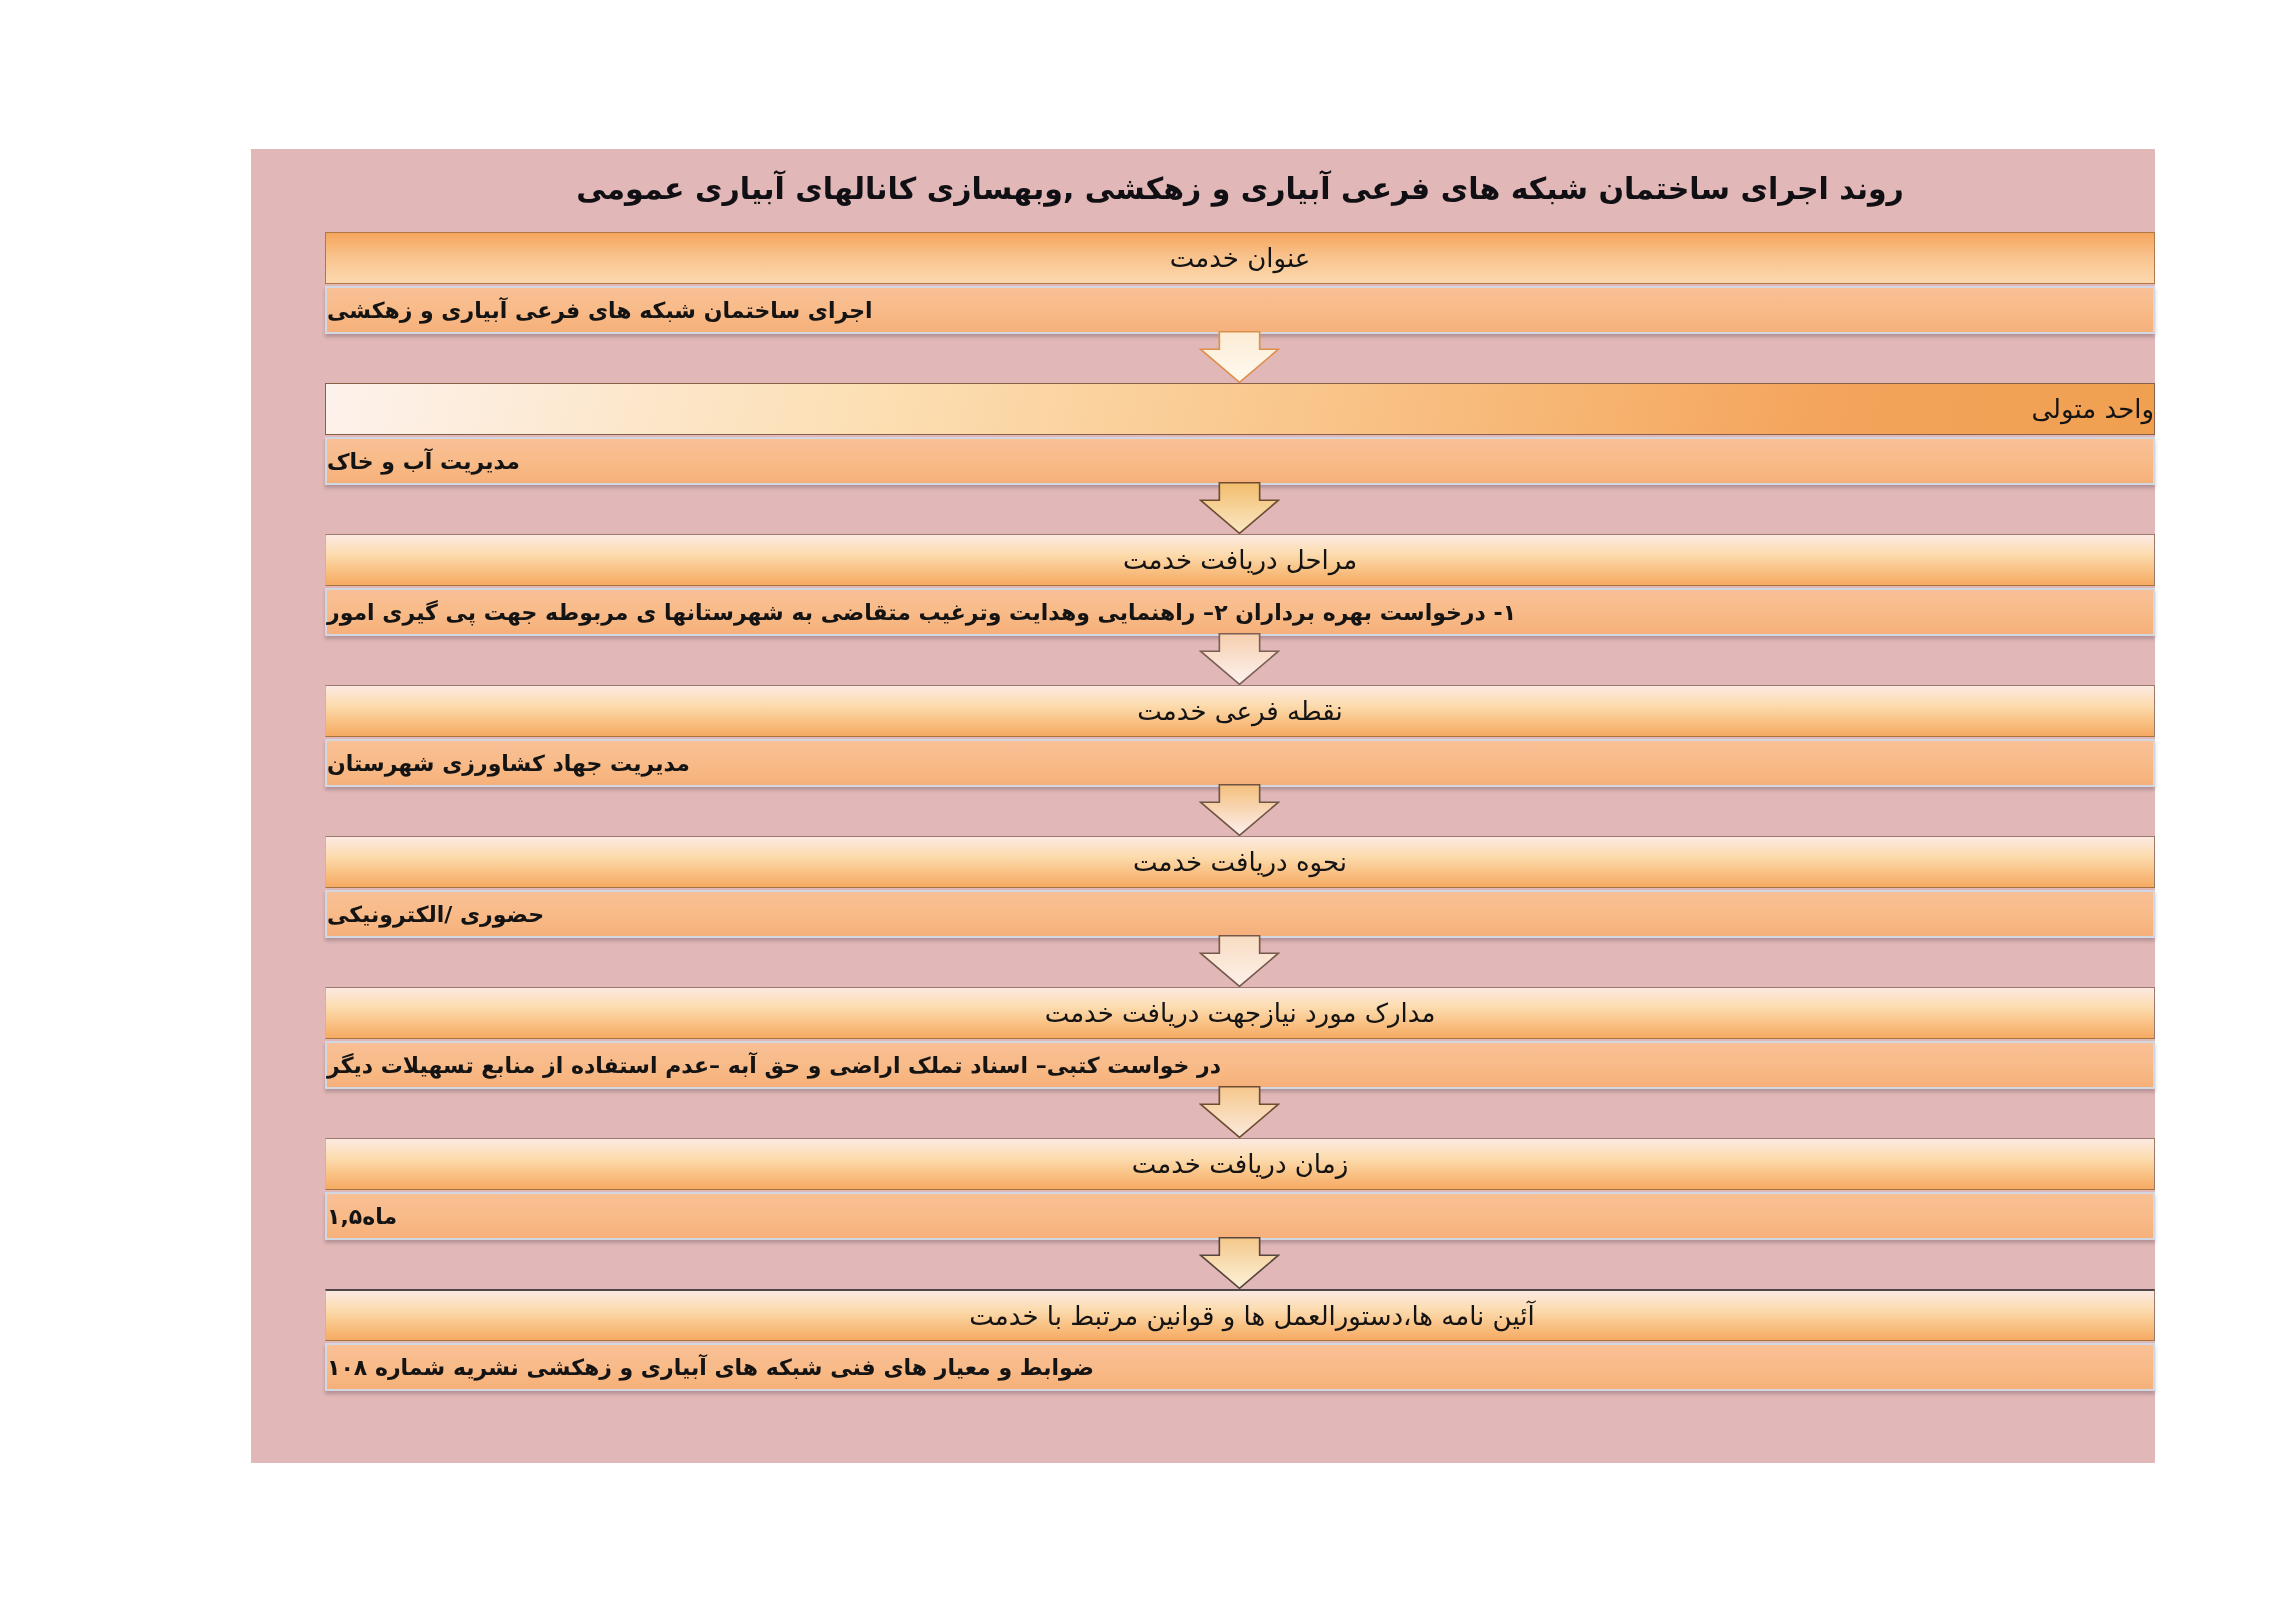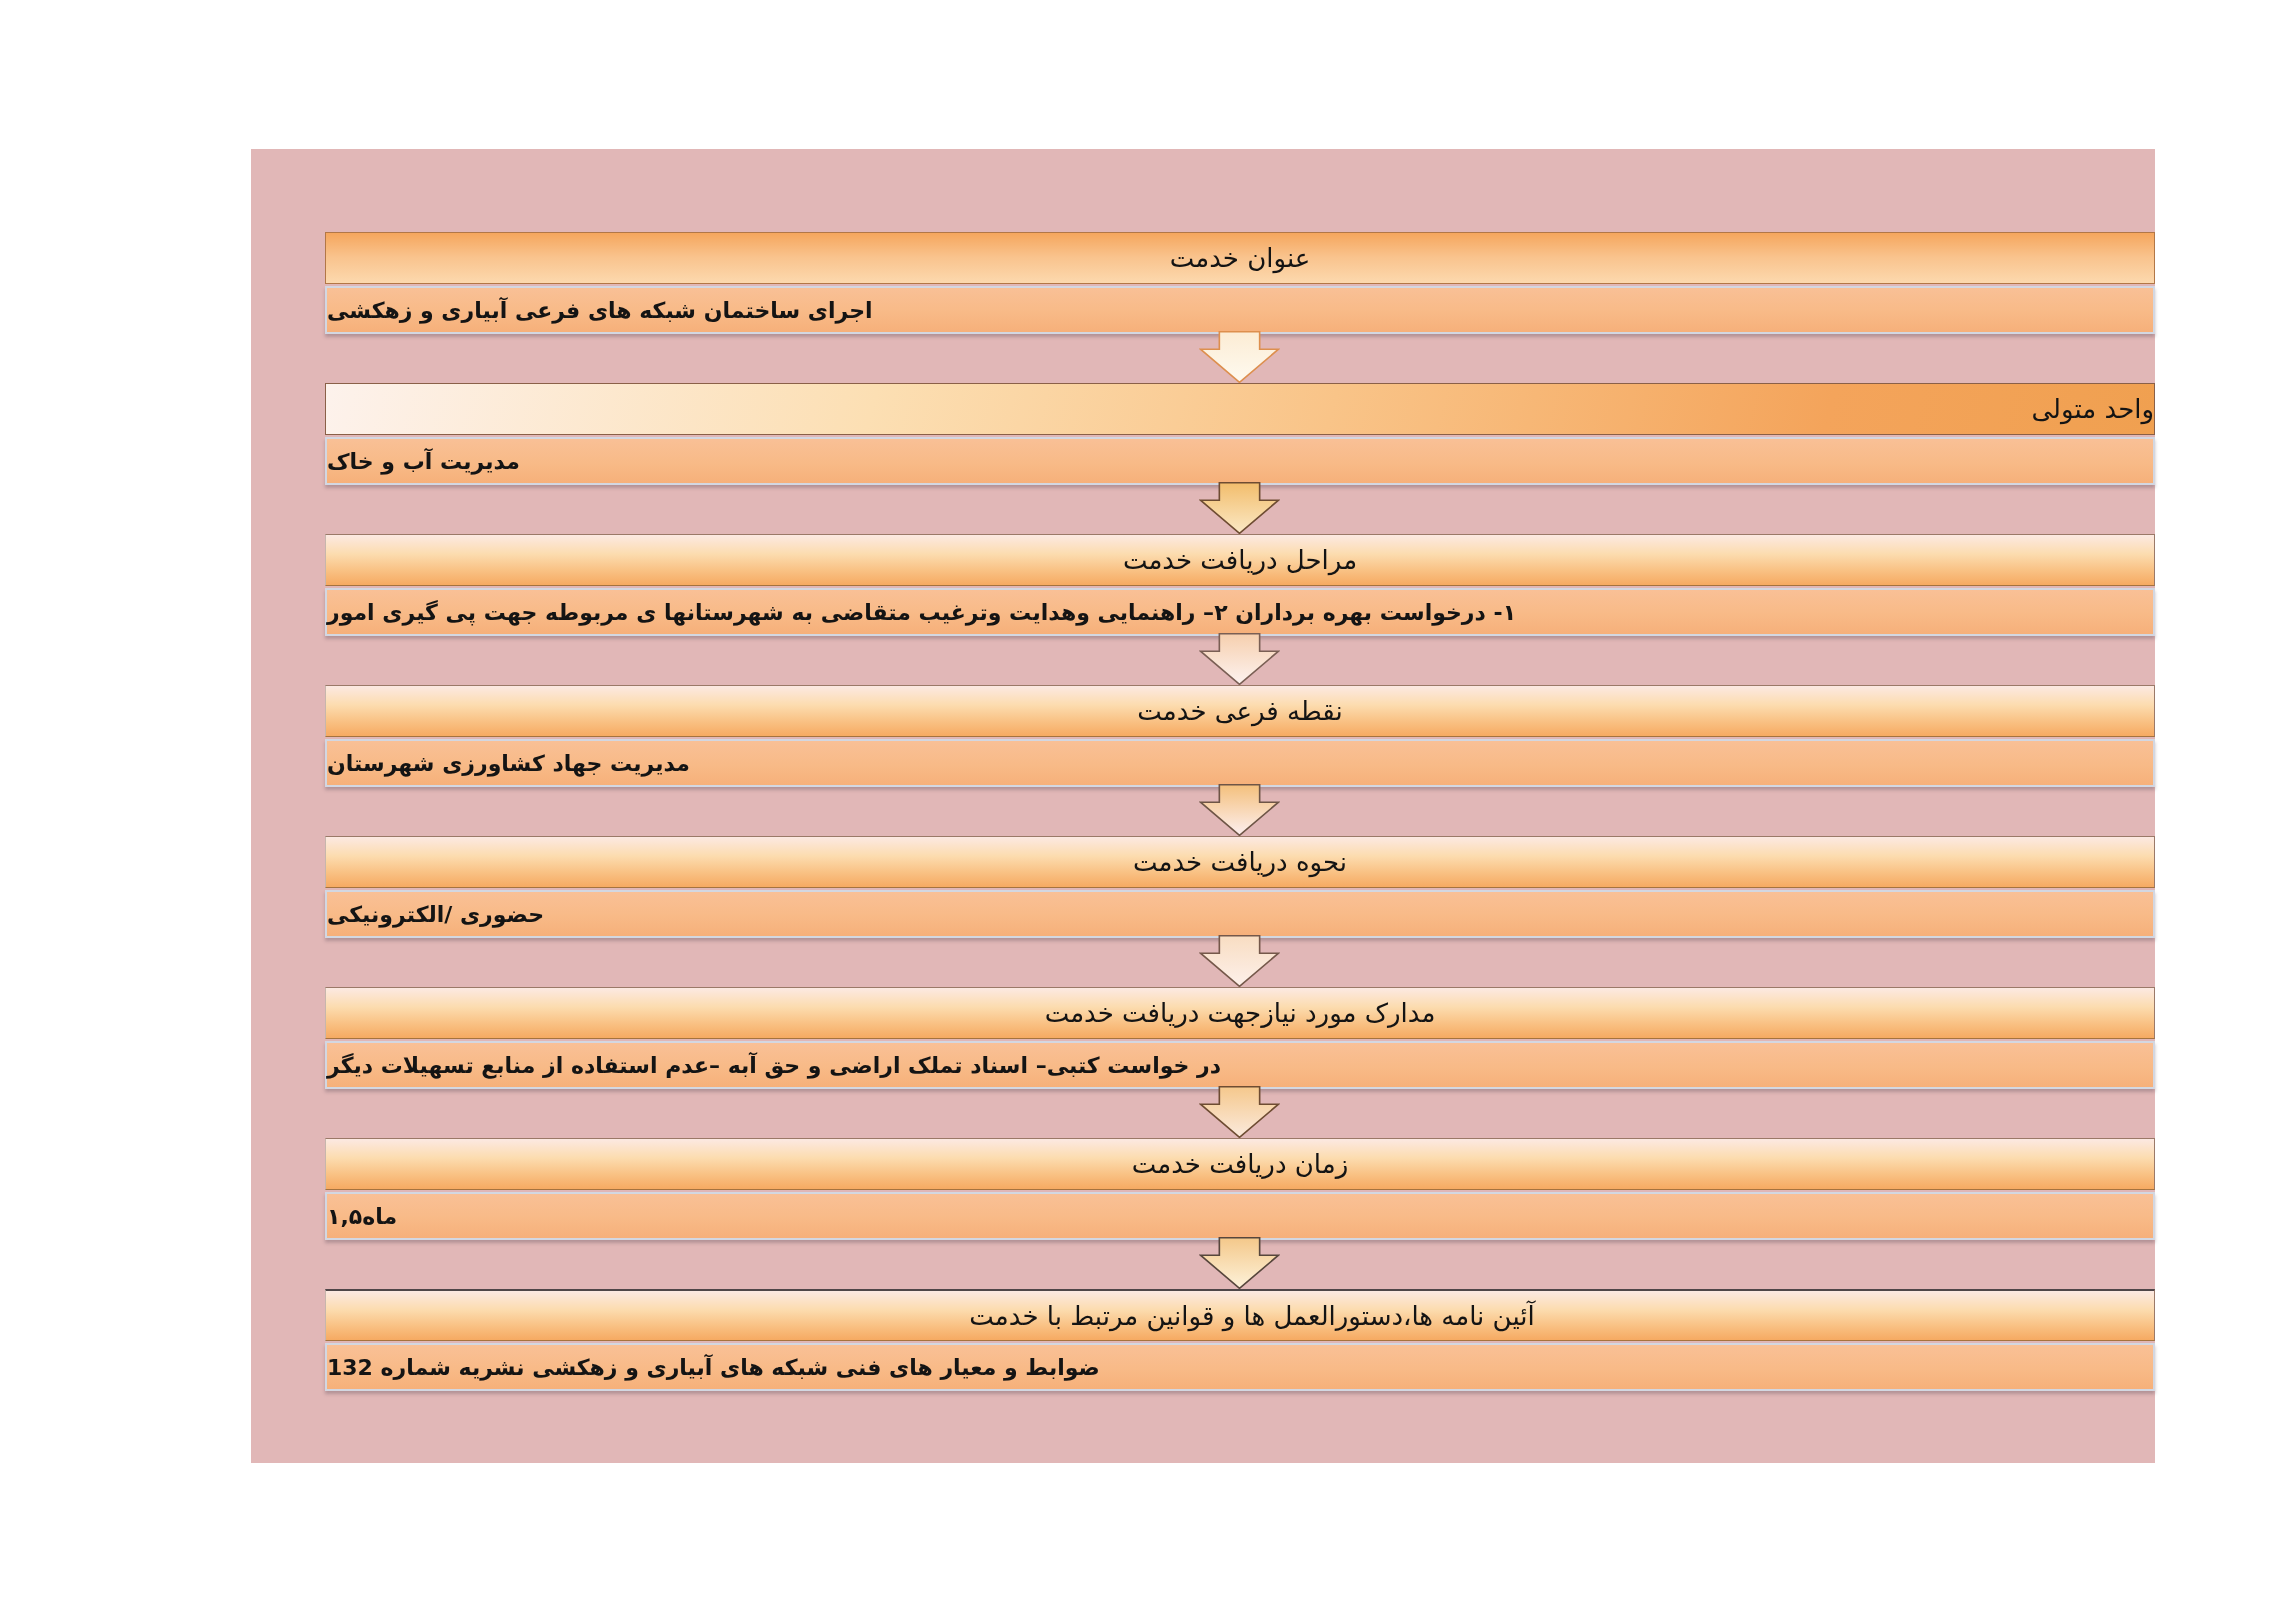--- a/index.html
+++ b/index.html
@@ -79,20 +79,21 @@
   .arrow-6 polygon{stroke:#6e4c32;fill:url(#ag6);}
   .arrow-7 polygon{stroke:#57463c;fill:url(#ag7);}
   .defs-holder{position:absolute;width:0;height:0;overflow:hidden;}
 </style>
 </head>
 <body>
 
 <div class="page">
   <div class="panel"></div>
 
+  <div class="title">روند اجرای ساختمان شبکه های فرعی آبیاری و زهکشی ,وبهسازی کانالهای آبیاری عمومی</div>
 
   <div class="row" style="--i:0">
     <div class="hdr h1">
       <span>عنوان خدمت</span>
     </div>
     <div class="val">
       <span>اجرای ساختمان شبکه های فرعی آبیاری و زهکشی</span>
     </div>
     <div class="arrowbox arrow-1">
       <svg viewBox="0 0 124 80">
@@ -183,21 +184,21 @@
           <polygon points="31,1 93,1 93,28 122,28 62,79 2,28 31,28"></polygon>
         </svg>
     </div>
   </div>
 
   <div class="row" style="--i:7">
     <div class="hdr h8">
       <span>آئین نامه ها،دستورالعمل ها و قوانین مرتبط با خدمت</span>
     </div>
     <div class="val">
-      <span>ضوابط و معیار های فنی شبکه های آبیاری و زهکشی نشریه شماره 132</span>
+      <span>ضوابط و معیار های فنی شبکه های آبیاری و زهکشی نشریه شماره ۱۰۸</span>
     </div>
   </div>
 
   <svg class="defs-holder" aria-hidden="true">
     <defs>
       <linearGradient id="ag1" x1="0" y1="0" x2="0" y2="1">
         <stop offset="0" stop-color="#fcecd4"></stop>
           <stop offset="1" stop-color="#fefaf0"></stop>
       </linearGradient>
       <linearGradient id="ag2" x1="0" y1="0" x2="0" y2="1">

